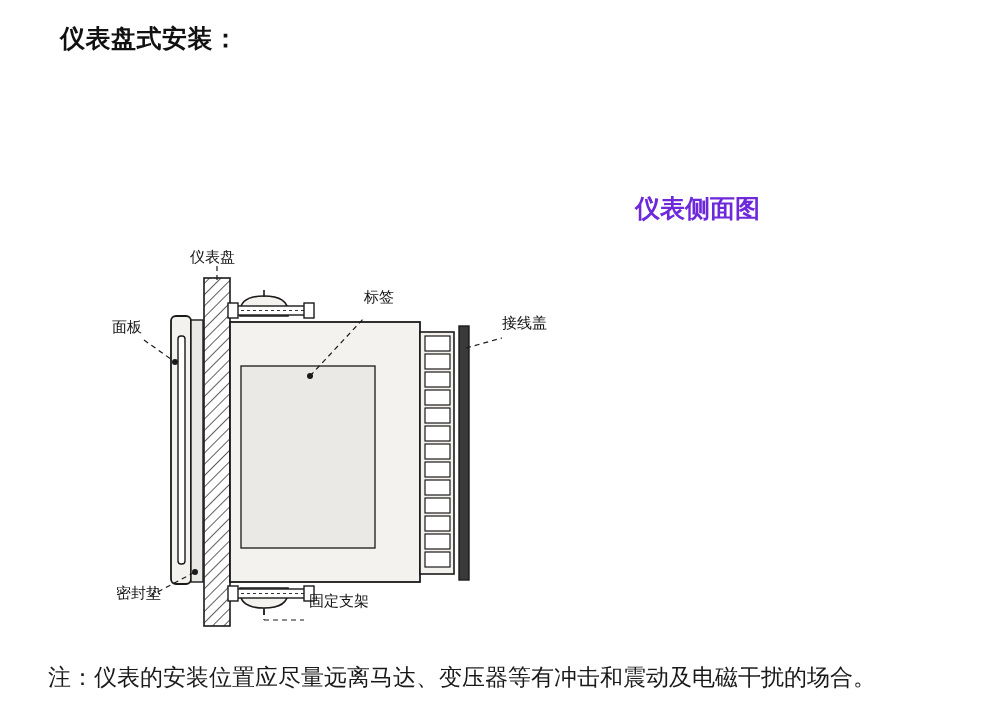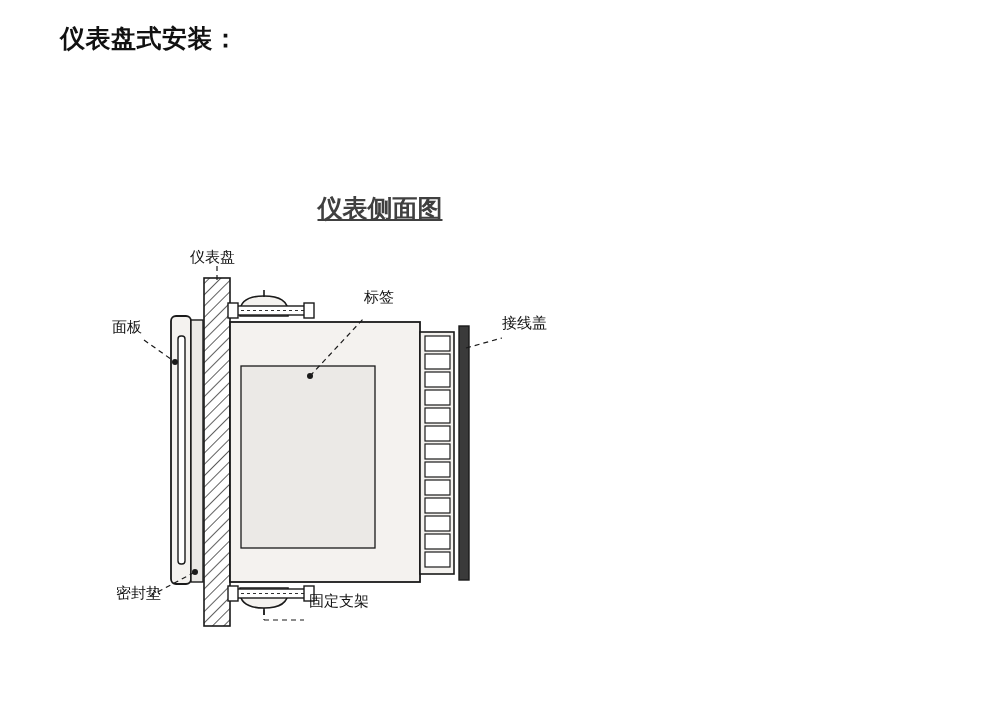--- a/index.html
+++ b/index.html
@@ -39,26 +39,25 @@
     line-height: 38px;
     text-indent: 48px;
     color: #1a1a1a;
     font-family: "DejaVu Sans", sans-serif;
   }
   .figure-title {
     position: absolute;
     left: 0;
     top: 192px;
     width: 760px;
-    text-align: center;
+    text-align: right;
     font-size: 25px;
     font-weight: bold;
-    color: #404040;
+    color: #6d28d9;
     font-family: "DejaVu Serif", serif;
-    text-decoration: underline;
   }
   .figure {
     position: absolute;
     left: 0;
     top: 240px;
     width: 990px;
     height: 405px;
     margin-left: 32px;
   }
   .footnote {
@@ -177,14 +176,15 @@
         <text x="158" y="22" font-family="DejaVu Sans, sans-serif" font-size="15" fill="#111111">仪表盘</text>
         <text x="332" y="62" font-family="DejaVu Sans, sans-serif" font-size="15" fill="#111111">标签</text>
         <text x="470" y="88" font-family="DejaVu Sans, sans-serif" font-size="15" fill="#111111">接线盖</text>
         <text x="80" y="92" font-family="DejaVu Sans, sans-serif" font-size="15" fill="#111111">面板</text>
         <text x="84" y="358" font-family="DejaVu Sans, sans-serif" font-size="15" fill="#111111">密封垫</text>
         <text x="277" y="366" font-family="DejaVu Sans, sans-serif" font-size="15" fill="#111111">固定支架</text>
       </g>
     </svg>
   </div>
 
+  <div class="footnote">注：仪表的安装位置应尽量远离马达、变压器等有冲击和震动及电磁干扰的场合。</div>
 
 </div>
 
 </body></html>

